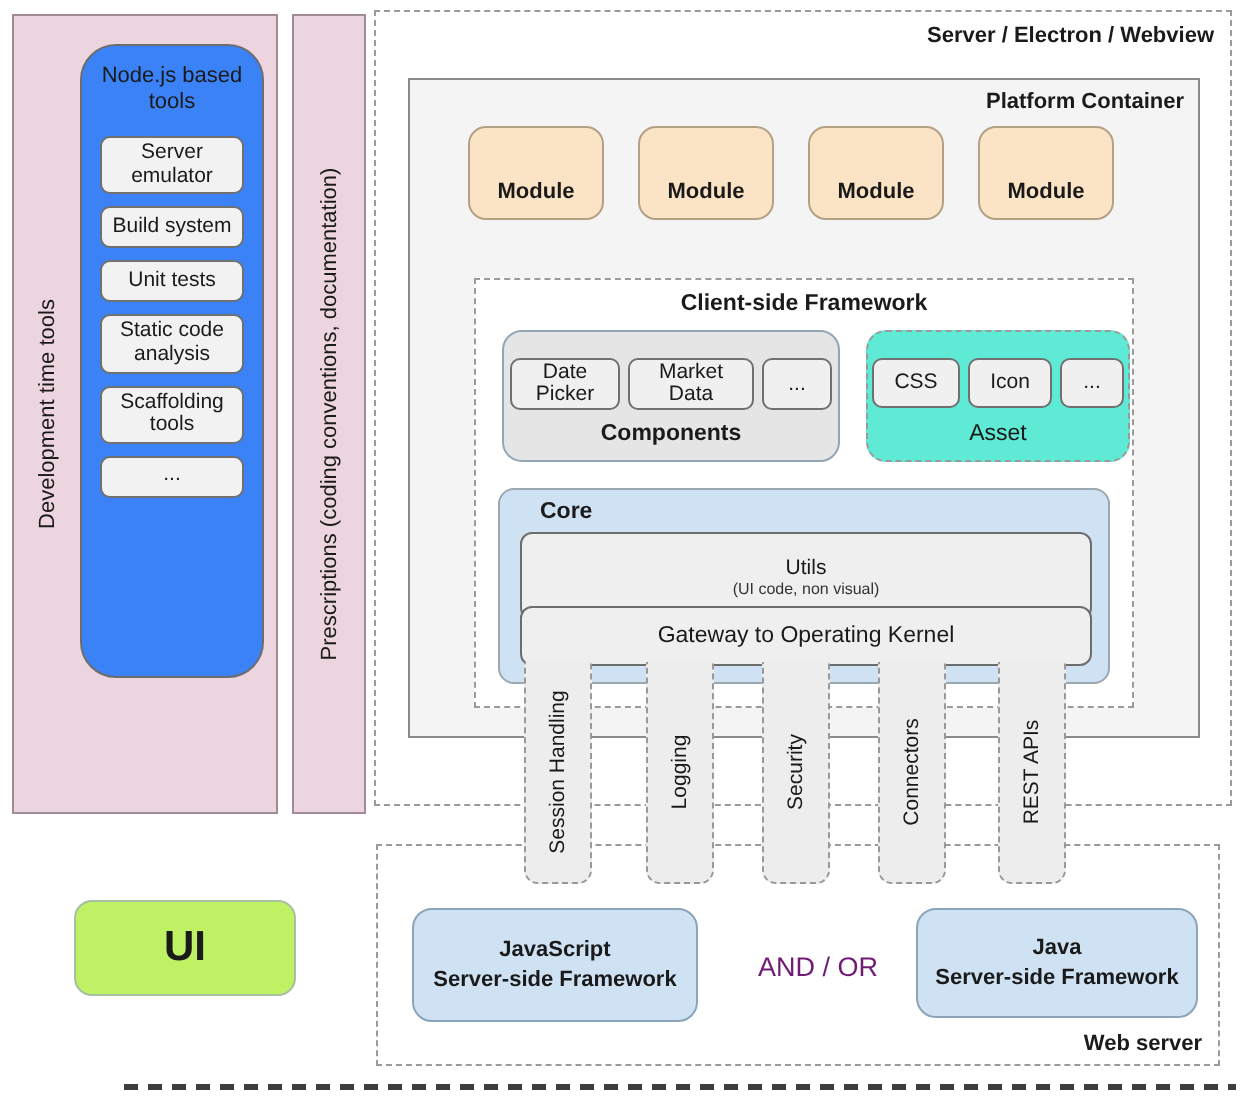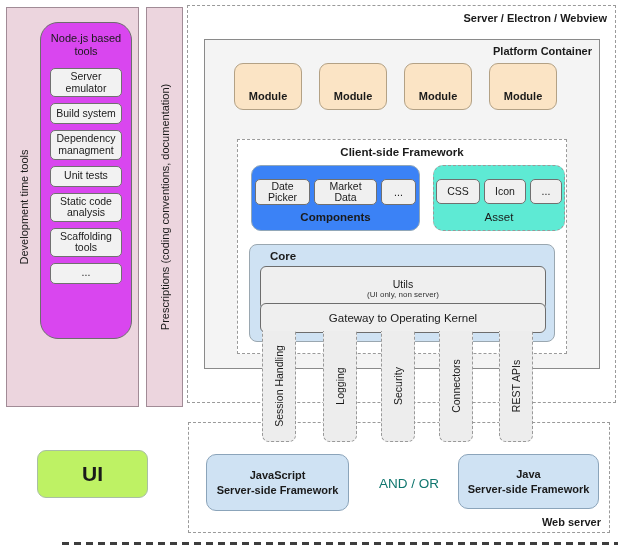--- a/index.html
+++ b/index.html
@@ -5,78 +5,77 @@
   * { margin:0; padding:0; box-sizing:border-box; }
   html,body { background:#fff; }
   body { font-family:"Liberation Sans", sans-serif; color:#1a1a1a; }
   #canvas { position:relative; width:624px; height:548px; background:#fff; overflow:hidden; }
 
   
   .pink-col { position:absolute; background:#ecd5de; border:1px solid #a18b96; }
   .vlabel-wrap { position:absolute; inset:0; }
   .vlabel { position:absolute; top:50%; left:50%; transform:translate(-50%,-50%) rotate(-90deg); white-space:nowrap; font-size:11px; color:#1a1a1a; }
 
-  .nodejs-box { position:absolute; left:33px; top:14px; width:92px; height:317px; background:#d946ef; border:1px solid #6d6d6d; border-radius:18px; display:flex; flex-direction:column; align-items:center; }
+  .nodejs-box { position:absolute; left:33px; top:14px; width:92px; height:317px; background:#3b82f6; border:1px solid #6d6d6d; border-radius:18px; display:flex; flex-direction:column; align-items:center; }
   .nodejs-title { margin-top:9px; font-size:11px; line-height:1.2; text-align:center; width:80px; }
   .devitems { margin-top:10px; display:flex; flex-direction:column; gap:6px; align-items:center; }
   .devitem { width:72px; min-height:21px; background:#f2f2f2; border:1px solid #707070; border-radius:5px; display:flex; align-items:center; justify-content:center; text-align:center; font-size:10.5px; line-height:1.1; padding:2px 3px; }
 
   
   .browser-box { position:absolute; left:187px; top:5px; width:429px; height:398px; border:1px dashed #9a9a9a; }
   .corner-label { position:absolute; font-weight:bold; font-size:11px; white-space:nowrap; }
 
   .platform { position:absolute; left:16px; top:33px; width:396px; height:330px; background:#f4f4f4; border:1px solid #8a8a8a; }
 
   .module { position:absolute; top:23px; width:68px; height:47px; background:#fbe4c5; border:1px solid #b3a185; border-radius:9px; display:flex; align-items:flex-end; justify-content:center; padding-bottom:7px; font-weight:bold; font-size:11px; }
 
   .client-fw { position:absolute; left:32px; top:99px; width:330px; height:215px; background:#fff; border:1px dashed #9a9a9a; }
   .cf-title { position:absolute; top:6px; left:0; right:0; text-align:center; font-weight:bold; font-size:11.5px; }
 
-  .components { position:absolute; left:13px; top:25px; width:169px; height:66px; background:#3b82f6; border:1px solid #91a7b8; border-radius:10px; }
+  .components { position:absolute; left:13px; top:25px; width:169px; height:66px; background:#e5e5e5; border:1px solid #91a7b8; border-radius:10px; }
   .comp-row { position:absolute; top:13px; left:0; right:0; display:flex; justify-content:center; gap:4px; }
   .chip { background:#f0f0f0; border:1px solid #707070; border-radius:5px; min-height:25px; display:flex; align-items:center; justify-content:center; text-align:center; font-size:10.5px; line-height:1.05; padding:1px 2px; }
   .group-label { position:absolute; bottom:7px; left:0; right:0; text-align:center; font-size:11.5px; }
   .bold { font-weight:bold; }
 
   .asset { position:absolute; left:195px; top:25px; width:132px; height:66px; background:#5eead4; border:1px dashed #9a9a9a; border-radius:10px; }
 
   .core { position:absolute; left:44px; top:204px; width:306px; height:98px; background:#cfe2f3; border:1px solid #9aa7b0; border-radius:8px; z-index:1; }
   .core-title { position:absolute; top:5px; left:0; right:0; font-weight:bold; font-size:11.5px;margin-left:20px; }
   .core-bar { position:absolute; left:10px; width:286px; background:#efefef; border:1px solid #6d6d6d; border-radius:6px; display:flex; flex-direction:column; align-items:center; justify-content:center; }
   .utils-bar { top:21px; height:44px; }
   .utils-main { font-size:10.5px; }
   .utils-sub { font-size:8px; color:#333; }
   .gateway-bar { top:58px; height:30px; font-size:11.5px; }
 
   .pillar { position:absolute; top:331px; height:111px; width:34px; background:#ededed; border:1px dashed #999; border-top:none; border-radius:0 0 7px 7px; z-index:5; }
   .pillar .vlabel { font-size:10.5px; }
 
   .webserver-box { position:absolute; left:188px; top:422px; width:422px; height:111px; border:1px dashed #9a9a9a; }
   .fw-box { position:absolute; background:#cfe2f3; border:1px solid #8ba4ba; border-radius:10px; display:flex; flex-direction:column; align-items:center; justify-content:center; font-weight:bold; font-size:11px; line-height:1.3; text-align:center; }
-  .andor { position:absolute; left:170px; top:53px; width:100px; text-align:center; font-size:13.5px; color:#0f766e; }
+  .andor { position:absolute; left:170px; top:53px; width:100px; text-align:center; font-size:13.5px; color:#701a75; }
 
   .ui-box { position:absolute; left:37px; top:450px; width:111px; height:48px; background:#bef264; border:1px solid #a9bfa4; border-radius:9px; display:flex; align-items:center; justify-content:center; font-weight:bold; font-size:21px; }
 
   .deploy-line { position:absolute; left:62px; top:542px; width:556px; height:3px; background:repeating-linear-gradient(90deg,#3d3d3d 0 7px,transparent 7px 12px); }
 </style>
 </head>
 <body>
 
 <div id="canvas">
 
   <div class="pink-col" style="left:6px; top:7px; width:133px; height:400px;">
     <div class="vlabel-wrap" style="width:33px;">
       <span class="vlabel">Development time tools</span>
     </div>
     <div class="nodejs-box">
       <div class="nodejs-title">Node.js based tools</div>
       <div class="devitems">
         <div class="devitem">Server emulator</div>
         <div class="devitem">Build system</div>
-        <div class="devitem">Dependency managment</div>
         <div class="devitem">Unit tests</div>
         <div class="devitem">Static code analysis</div>
         <div class="devitem">Scaffolding tools</div>
         <div class="devitem">...</div>
       </div>
     </div>
   </div>
 
   <div class="pink-col" style="left:146px; top:7px; width:37px; height:400px;">
     <div class="vlabel-wrap">
@@ -114,21 +113,21 @@
             <div class="chip" style="width:32px;">...</div>
           </div>
           <div class="group-label">Asset</div>
         </div>
       </div>
 
       <div class="core">
         <div class="core-title">Core</div>
         <div class="core-bar utils-bar">
           <div class="utils-main">Utils</div>
-          <div class="utils-sub">(UI only, non server)</div>
+          <div class="utils-sub">(UI code, non visual)</div>
         </div>
         <div class="core-bar gateway-bar">Gateway to Operating Kernel</div>
       </div>
     </div>
   </div>
 
   <div class="pillar" style="left:262px;">
     <span class="vlabel">Session Handling</span>
   </div>
   <div class="pillar" style="left:323px;">

